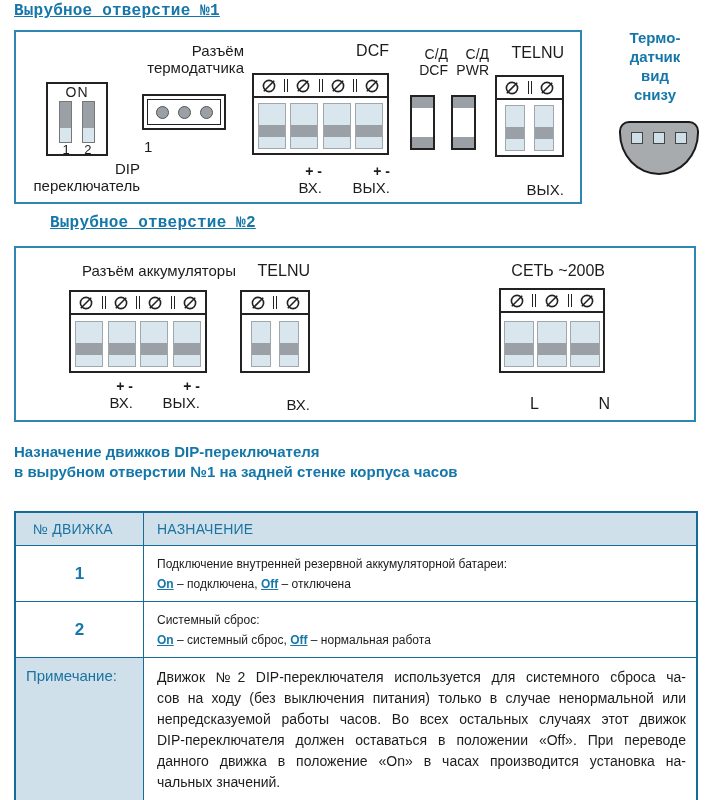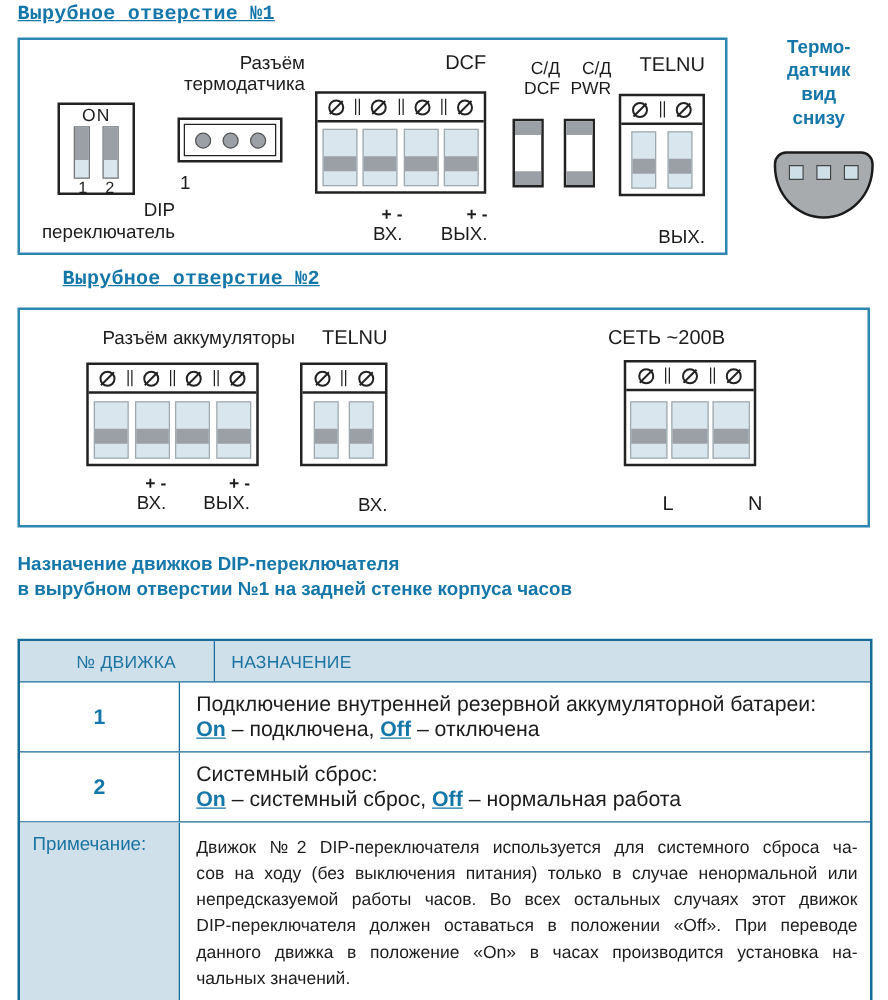--- a/index.html
+++ b/index.html
@@ -64,26 +64,26 @@
   .t-heading{position:absolute;left:14px;top:442px;font-size:15px;line-height:20px;
              font-weight:bold;color:#1577a9;}
 
   
   .dtable{position:absolute;left:14px;top:511px;width:684px;border:2px solid #176b99;
           box-sizing:border-box;background:#fff;}
   .trow{display:flex;border-top:1px solid #176b99;}
   .trow:first-child{border-top:none;}
   .c1{width:128px;flex:0 0 128px;border-right:1px solid #176b99;box-sizing:border-box;}
   .c2{flex:1;box-sizing:border-box;}
-  .thead-row{background:#cfe0ea;color:#1b73a1;font-size:14px;letter-spacing:.2px;padding-left:28px;}
+  .thead-row{background:#cfe0ea;color:#1b73a1;font-size:14px;letter-spacing:.2px;}
   .thead-row .c1{display:flex;align-items:center;padding:8px 0 8px 17px;}
   .thead-row .c2{display:flex;align-items:center;padding:8px 0 8px 13px;}
   .num-cell{display:flex;align-items:center;justify-content:center;
             color:#1577a9;font-weight:bold;font-size:17px;}
-  .body-cell{padding:8px 24px 7px 13px;font-size:17px;line-height:20px;}
+  .body-cell{padding:8px 24px 7px 13px;font-size:12px;line-height:20px;}
   .link{color:#1577a9;font-weight:bold;text-decoration:underline;}
   .note-c1{background:#cfe0ea;color:#1b73a1;font-size:15px;padding:9px 4px 0 10px;}
   .note-cell{padding:9px 10px 8px 13px;font-size:14px;line-height:21px;}
   .note-line{text-align:justify;text-align-last:justify;}
   .note-line.last{text-align-last:auto;}
 </style>
 </head>
 <body>
 
 <div id="page">
@@ -295,21 +295,21 @@
             </svg>
           </span>
         </div>
         <div class="tb-body">
           <span class="slot"></span>
           <span class="slot"></span>
         </div>
     </div>
     <div class="abs ctr lbl" style="left:224px;top:148px;width:70px;">ВХ.</div>
 
-    <div class="abs ctr lbl16" style="left:458px;top:14px;width:106px;">СЕТЬ ~200В</div>
+    <div class="abs ctr lbl16" style="left:483px;top:14px;width:106px;">СЕТЬ ~200В</div>
     <div class="tblock tb3" style="left:483px;top:40px;width:106px;height:85px;">
       <div class="tb-screws">
           <span style="display: inline-flex;">
             <svg viewBox="0 0 20 20" width="16" height="16">
               <circle cx="10" cy="10" r="7" fill="#ffffff" stroke="#222222" stroke-width="2"></circle>
               <line x1="3.5" y1="16.5" x2="16.5" y2="3.5" stroke="#222222" stroke-width="2"></line>
             </svg>
           </span>
           <span class="tb-sep"></span>
           <span style="display: inline-flex;">

